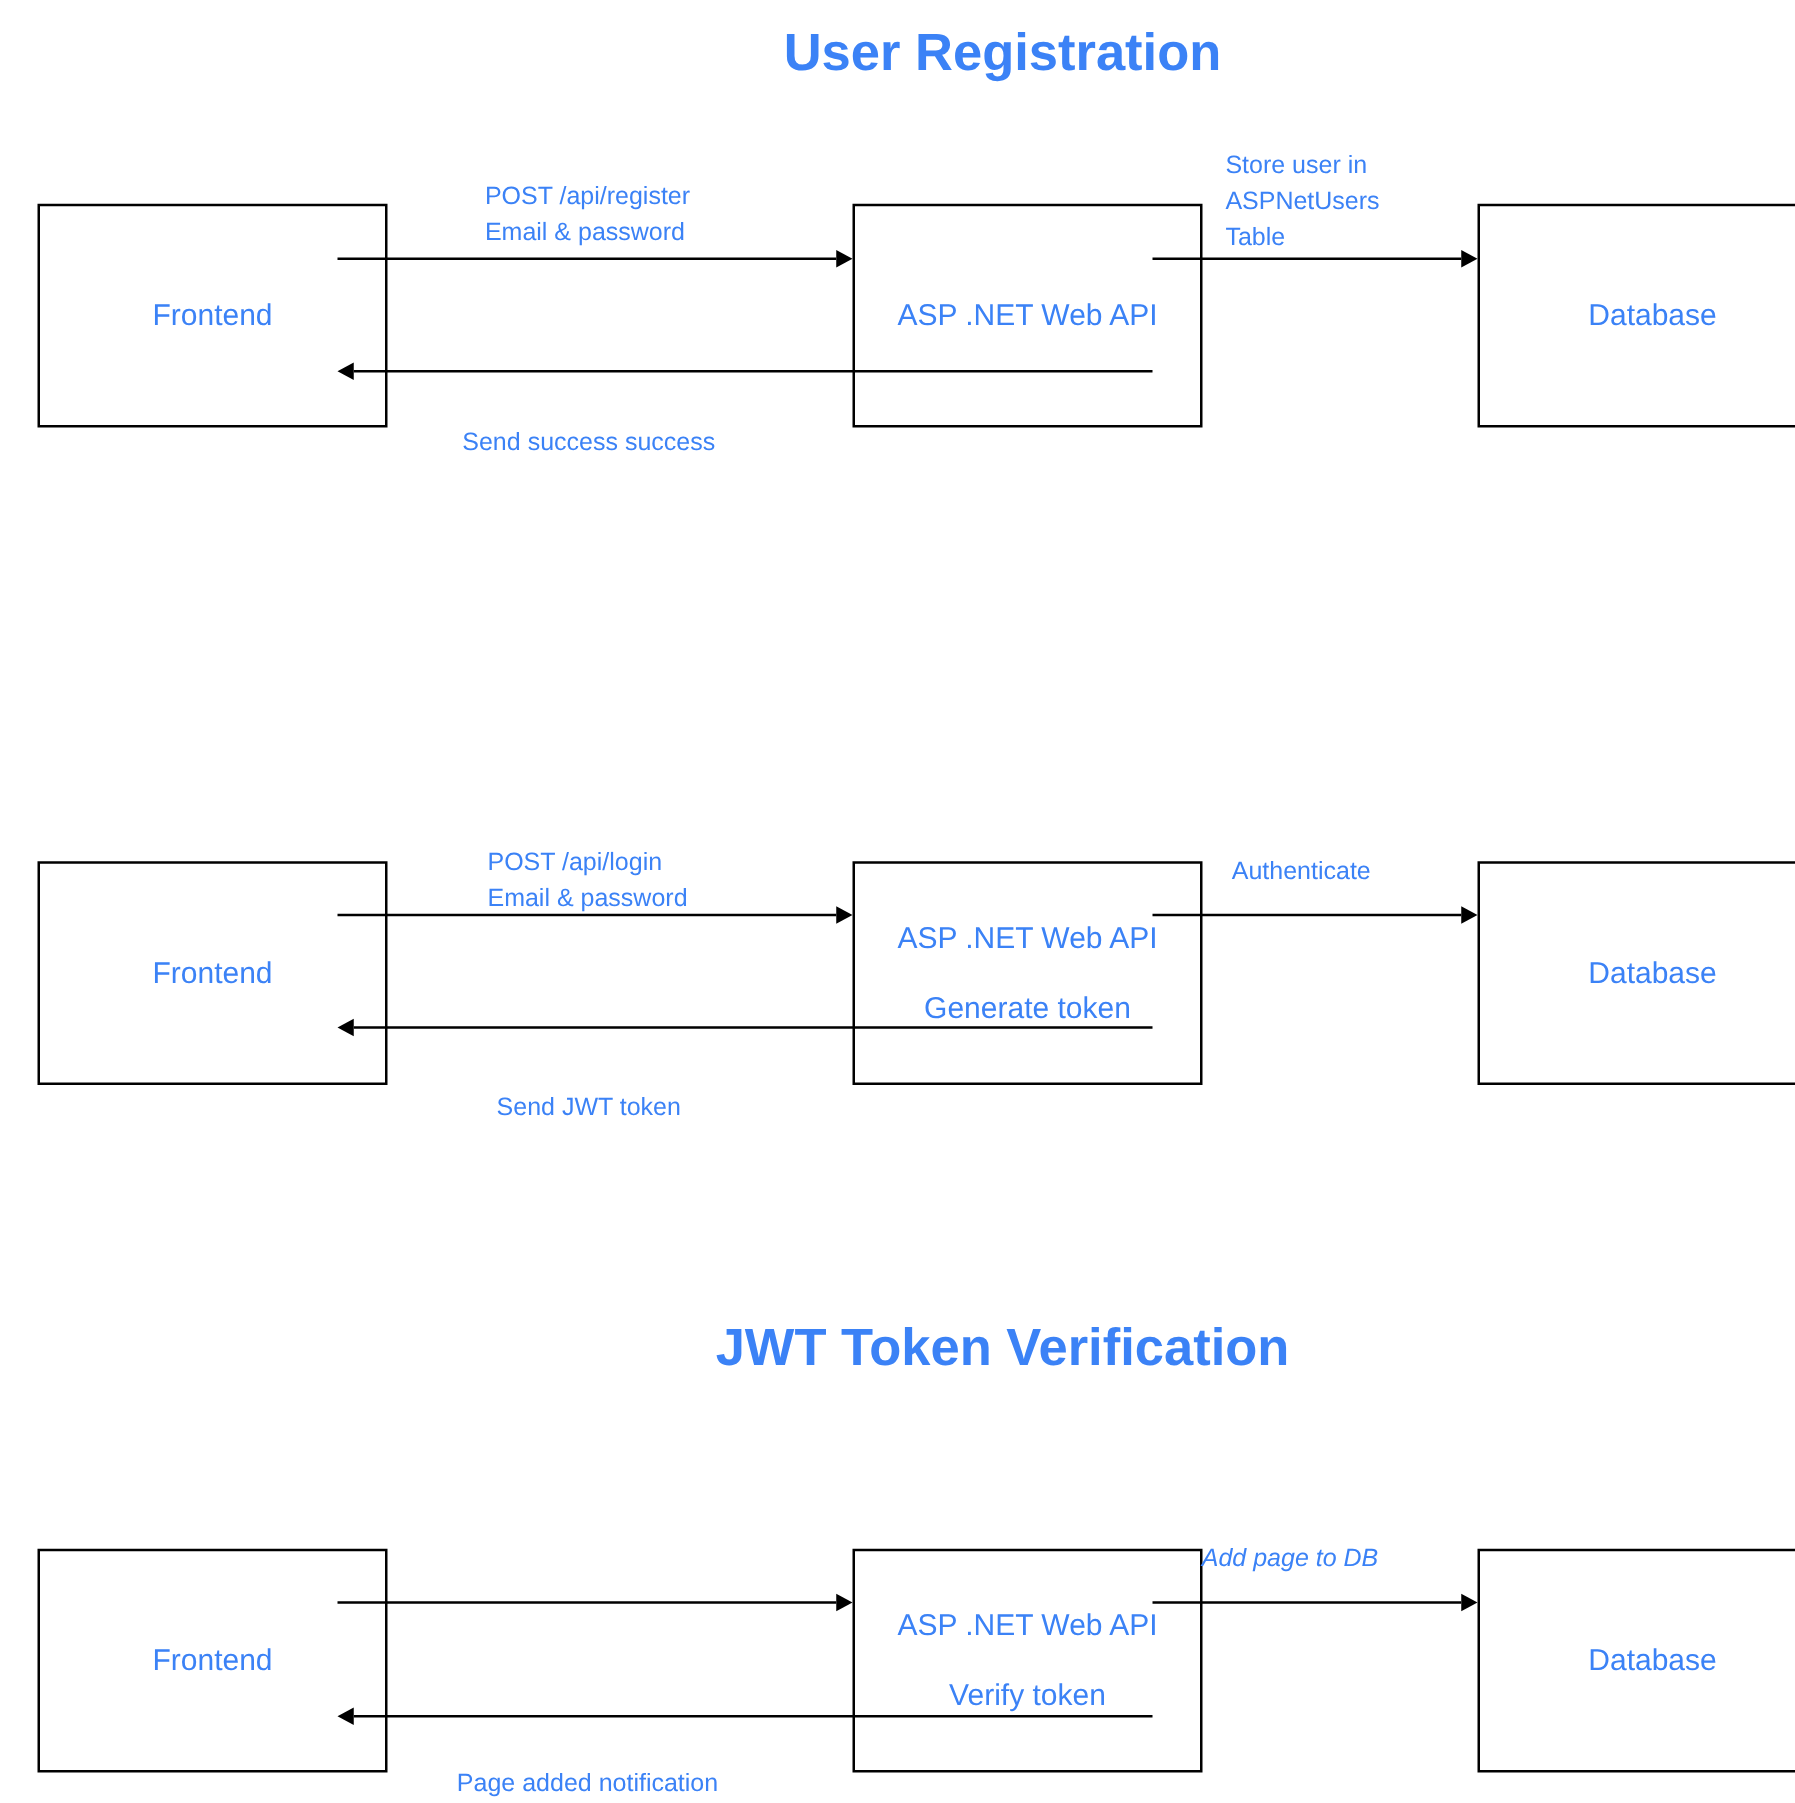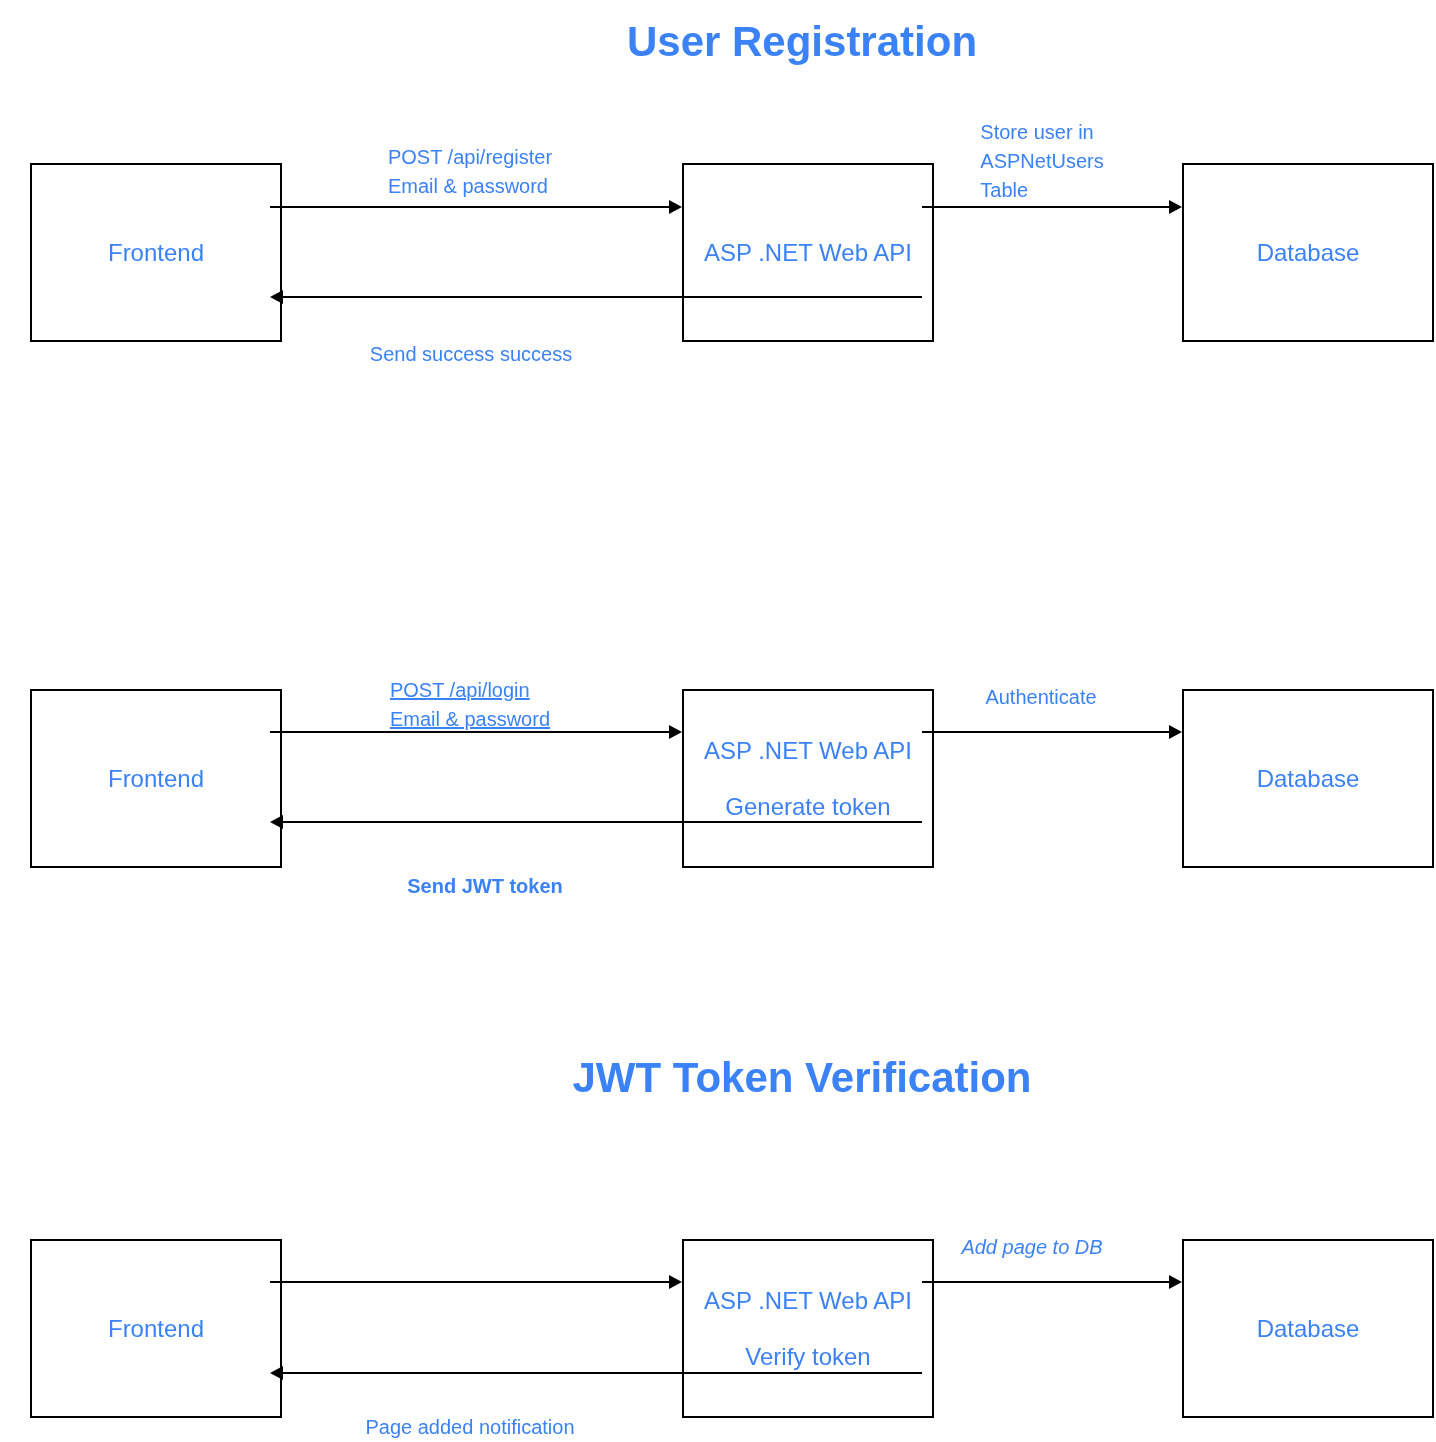--- a/index.html
+++ b/index.html
@@ -16,21 +16,21 @@
     position: absolute;
     left: 802px;
     transform: translateX(-50%);
     font-size: 42px;
     font-weight: bold;
     line-height: 50px;
     white-space: nowrap;
   }
   .box {
     position: absolute;
-    width: 252px;
+    width: 280px;
     height: 179px;
     border: 2px solid #000000;
     box-sizing: border-box;
     background: #ffffff;
     display: flex;
     align-items: center;
     justify-content: center;
     text-align: center;
     font-size: 24px;
     line-height: 29px;
@@ -78,23 +78,23 @@
   #l1-resp  { left: 471px;  top: 340px; }
 
   
   #t2 { top: 543px; }
   #d2-frontend { left: 30px;   top: 689px; }
   #d2-api      { left: 682px;  top: 689px; }
   #d2-db       { left: 1182px; top: 689px; }
   #a2-fwd  { left: 270px; top: 731px; width: 399px; }
   #a2-back { left: 283px; top: 821px; width: 639px; }
   #a2-db   { left: 922px; top: 731px; width: 247px; }
-  #l2-req  { left: 470px;  top: 676px; text-decoration: underline; }
+  #l2-req  { left: 470px;  top: 676px; }
   #l2-auth { left: 1041px; top: 683px; }
-  #l2-resp { left: 485px;  top: 872px; font-weight: bold; }
+  #l2-resp { left: 471px;  top: 872px; }
 
   
   #t3 { top: 1053px; }
   #d3-frontend { left: 30px;   top: 1239px; }
   #d3-api      { left: 682px;  top: 1239px; }
   #d3-db       { left: 1182px; top: 1239px; }
   #a3-fwd  { left: 270px; top: 1281px; width: 399px; }
   #a3-back { left: 283px; top: 1372px; width: 639px; }
   #a3-db   { left: 922px; top: 1281px; width: 247px; }
   #l3-req  { left: 470px;  top: 1225px; }

